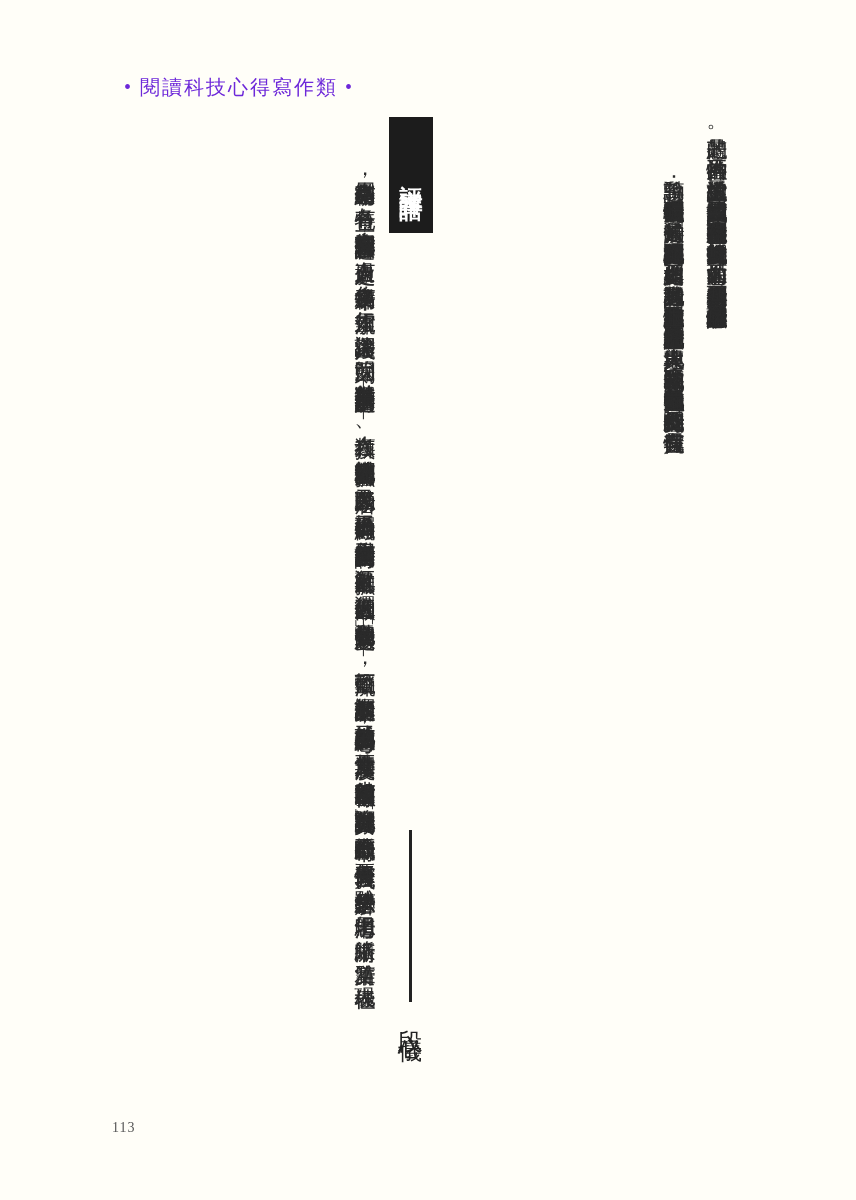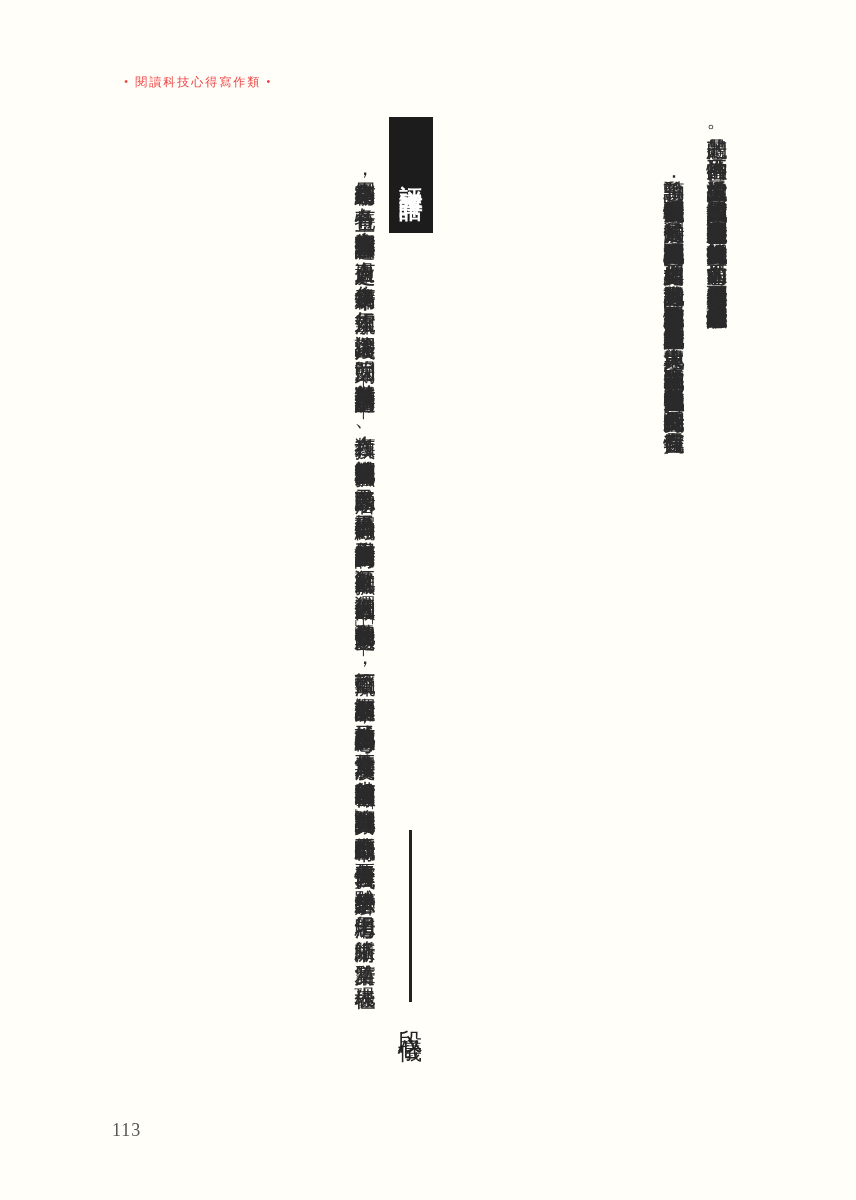--- a/index.html
+++ b/index.html
@@ -13,23 +13,23 @@
     height: 1200px;
     background: #fffef8;
     font-family: "Liberation Serif", "DejaVu Serif", serif;
     color: #2b2b2b;
     overflow: hidden;
   }
   .running-head {
     position: absolute;
     left: 124px;
     top: 74px;
-    font-size: 12px;
+    font-size: 20px;
     letter-spacing: 2px;
-    color: #ef4444;
+    color: #6d28d9;
     white-space: nowrap;
   }
   .vtext {
     position: absolute;
     top: 122px;
     height: 976px;
     writing-mode: vertical-rl;
     text-orientation: mixed;
     font-size: 21px;
     color: #2b2b2b;
@@ -85,21 +85,21 @@
     font-size: 24px;
     letter-spacing: 5px;
     margin-top: 8px;
     color: #222222;
     white-space: nowrap;
   }
   .folio {
     position: absolute;
     left: 112px;
     top: 1120px;
-    font-size: 18px;
+    font-size: 14px;
     color: #555555;
     letter-spacing: 1px;
   }
 </style>
 </head>
 <body>
 
 <div class="page">
 
   <div class="running-head">• 閱讀科技心得寫作類 •</div>

